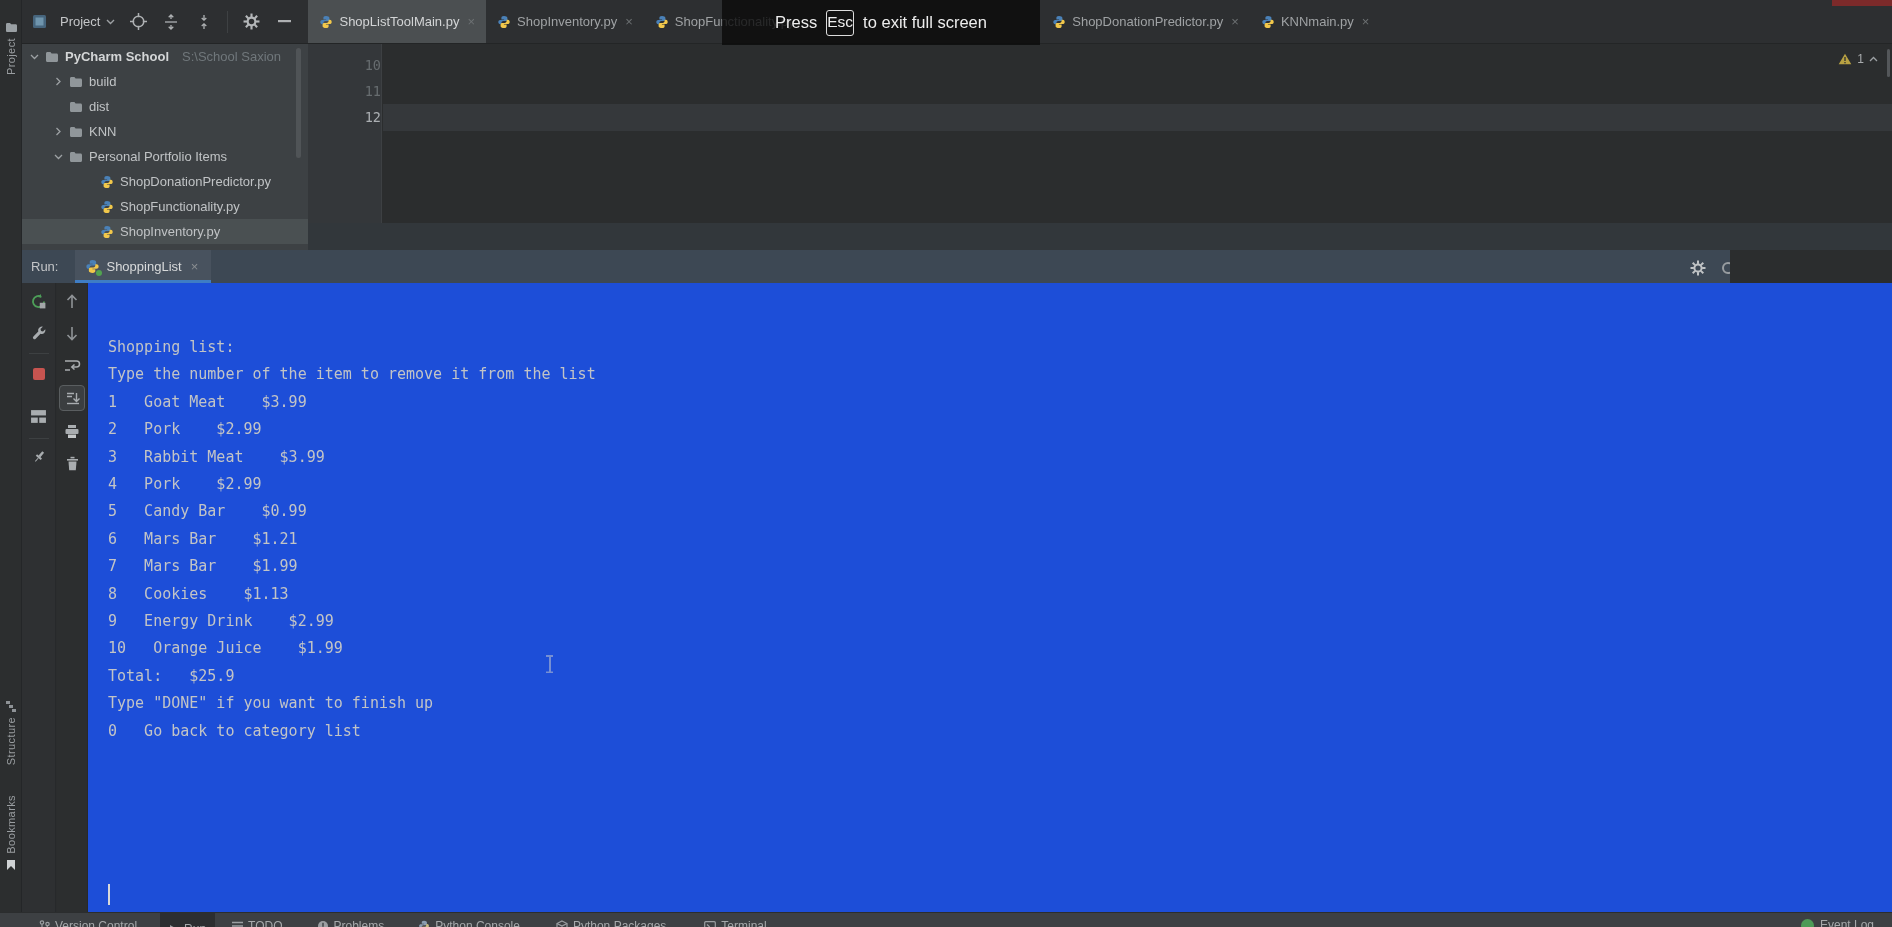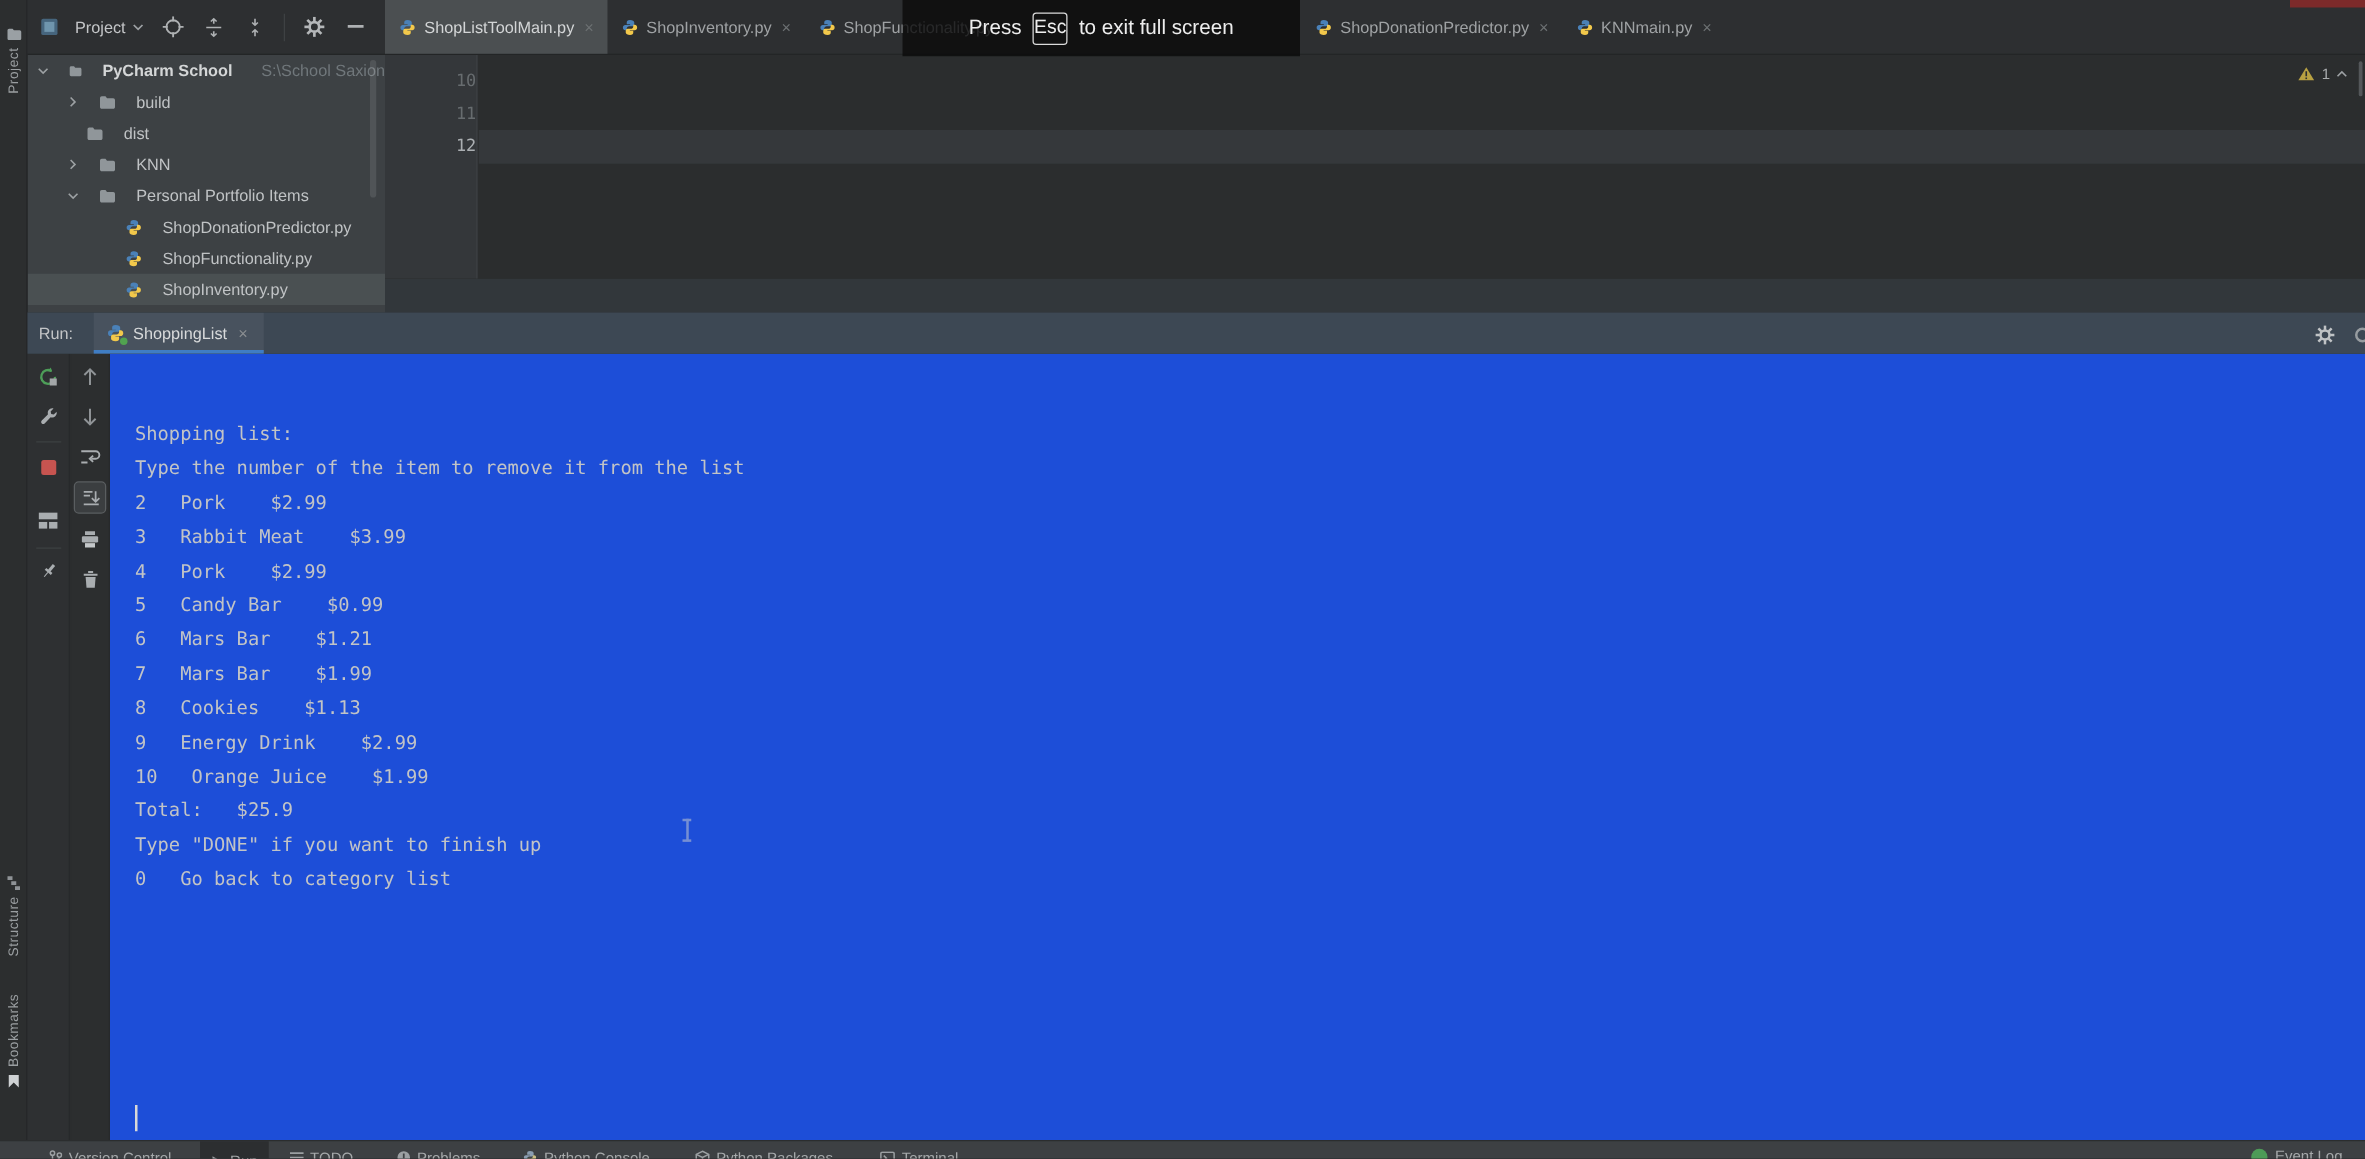--- a/index.html
+++ b/index.html
@@ -32,21 +32,21 @@
 
   
   .fs-overlay { position:absolute; left:722px; top:0; width:318px; height:45px;
     background:rgba(10,10,10,.8); display:flex; align-items:center; justify-content:center;
     color:#ededed; font-size:16.5px; z-index:9; }
   .esc-key { border:1.5px solid #dcdcdc; border-radius:3px; padding:2px 0 4px; margin:0 9px; font-size:15.5px; }
 
   
   .tree { position:absolute; left:22px; top:44px; width:286px; height:206px;
     background:#3d4144; overflow:hidden; z-index:4; }
-  .trow { height:25px; display:flex; align-items:center; gap:16px; white-space:nowrap; color:#c0c3c5; cursor:default; }
+  .trow { height:25px; display:flex; align-items:center; gap:6px; white-space:nowrap; color:#c0c3c5; cursor:default; }
   .trow .chev { width:9px; flex:0 0 9px; }
   .trow.sel { background:#4a5052; }
   .root-name { font-weight:bold; color:#d4d6d7; }
   .root-path { color:#70777b; margin-left:7px; }
   .tree-scroll { position:absolute; left:274px; top:4px; width:5px; height:110px;
     background:rgba(255,255,255,.10); border-radius:3px; }
 
   
   .editor { position:absolute; left:308px; top:44px; width:1584px; height:179px;
     background:#2b2d2e; overflow:hidden; z-index:3; }
@@ -55,21 +55,21 @@
     font-family:"DejaVu Sans Mono", monospace; font-size:13.5px; color:#676c6f;
     padding:8px 0 0 9px; line-height:26px;text-align:right; }
   .gutter .cur { color:#abafb2; }
   .curline { position:absolute; left:75px; top:60px; width:1509px; height:27px; background:#35383b; }
   .insp { position:absolute; right:14px; top:8px; display:flex; align-items:center; gap:5px; color:#a9acae; font-size:12px; }
   .ed-scroll { position:absolute; right:2px; top:5px; width:3px; height:28px; background:#54575a; border-radius:2px; }
 
   .below-strip { position:absolute; left:308px; top:223px; width:1584px; height:27px; background:#32373b; z-index:3; }
 
   
-  .run-header { position:absolute; left:22px; top:250px; width:1870px; height:33px;
+  .run-header { position:absolute; left:22px; top:250px; width:1708px; height:33px;
     background:#3d4854; display:flex; align-items:center; z-index:6; overflow:hidden; }
   .run-label { margin-left:9px; color:#c3c5c7; }
   .run-tab { position:relative; margin-left:17px; height:33px; display:flex; align-items:center; gap:6px;
     padding:0 13px 0 10px; background:rgba(255,255,255,.06); color:#d8dadb; }
   .run-tab .x { color:#8a8e91; margin-left:3px; }
   .run-tab .underline { position:absolute; left:0; bottom:0; width:100%; height:3px; background:#3f7dc4; }
   .run-header .gear-right { position:absolute; right:22px; top:8px; }
   .run-header .gear-cut { position:absolute; right:-8px; top:8px; opacity:.8; }
 
   .rt-col1 { position:absolute; left:22px; top:283px; width:34px; height:629px;
@@ -440,20 +440,21 @@
         </svg>
     </div>
   </div>
 
   <div class="console">
     <div class="console-text">
       <div class="cline">Shopping list:</div>
       <div class="cline"></div>
       <div class="cline">Type the number of the item to remove it from the list</div>
       <div class="cline"></div>
+      <div class="cline">1   Goat Meat    $3.99</div>
       <div class="cline">2   Pork    $2.99</div>
       <div class="cline">3   Rabbit Meat    $3.99</div>
       <div class="cline">4   Pork    $2.99</div>
       <div class="cline">5   Candy Bar    $0.99</div>
       <div class="cline">6   Mars Bar    $1.21</div>
       <div class="cline">7   Mars Bar    $1.99</div>
       <div class="cline">8   Cookies    $1.13</div>
       <div class="cline">9   Energy Drink    $2.99</div>
       <div class="cline">10   Orange Juice    $1.99</div>
       <div class="cline"></div>

